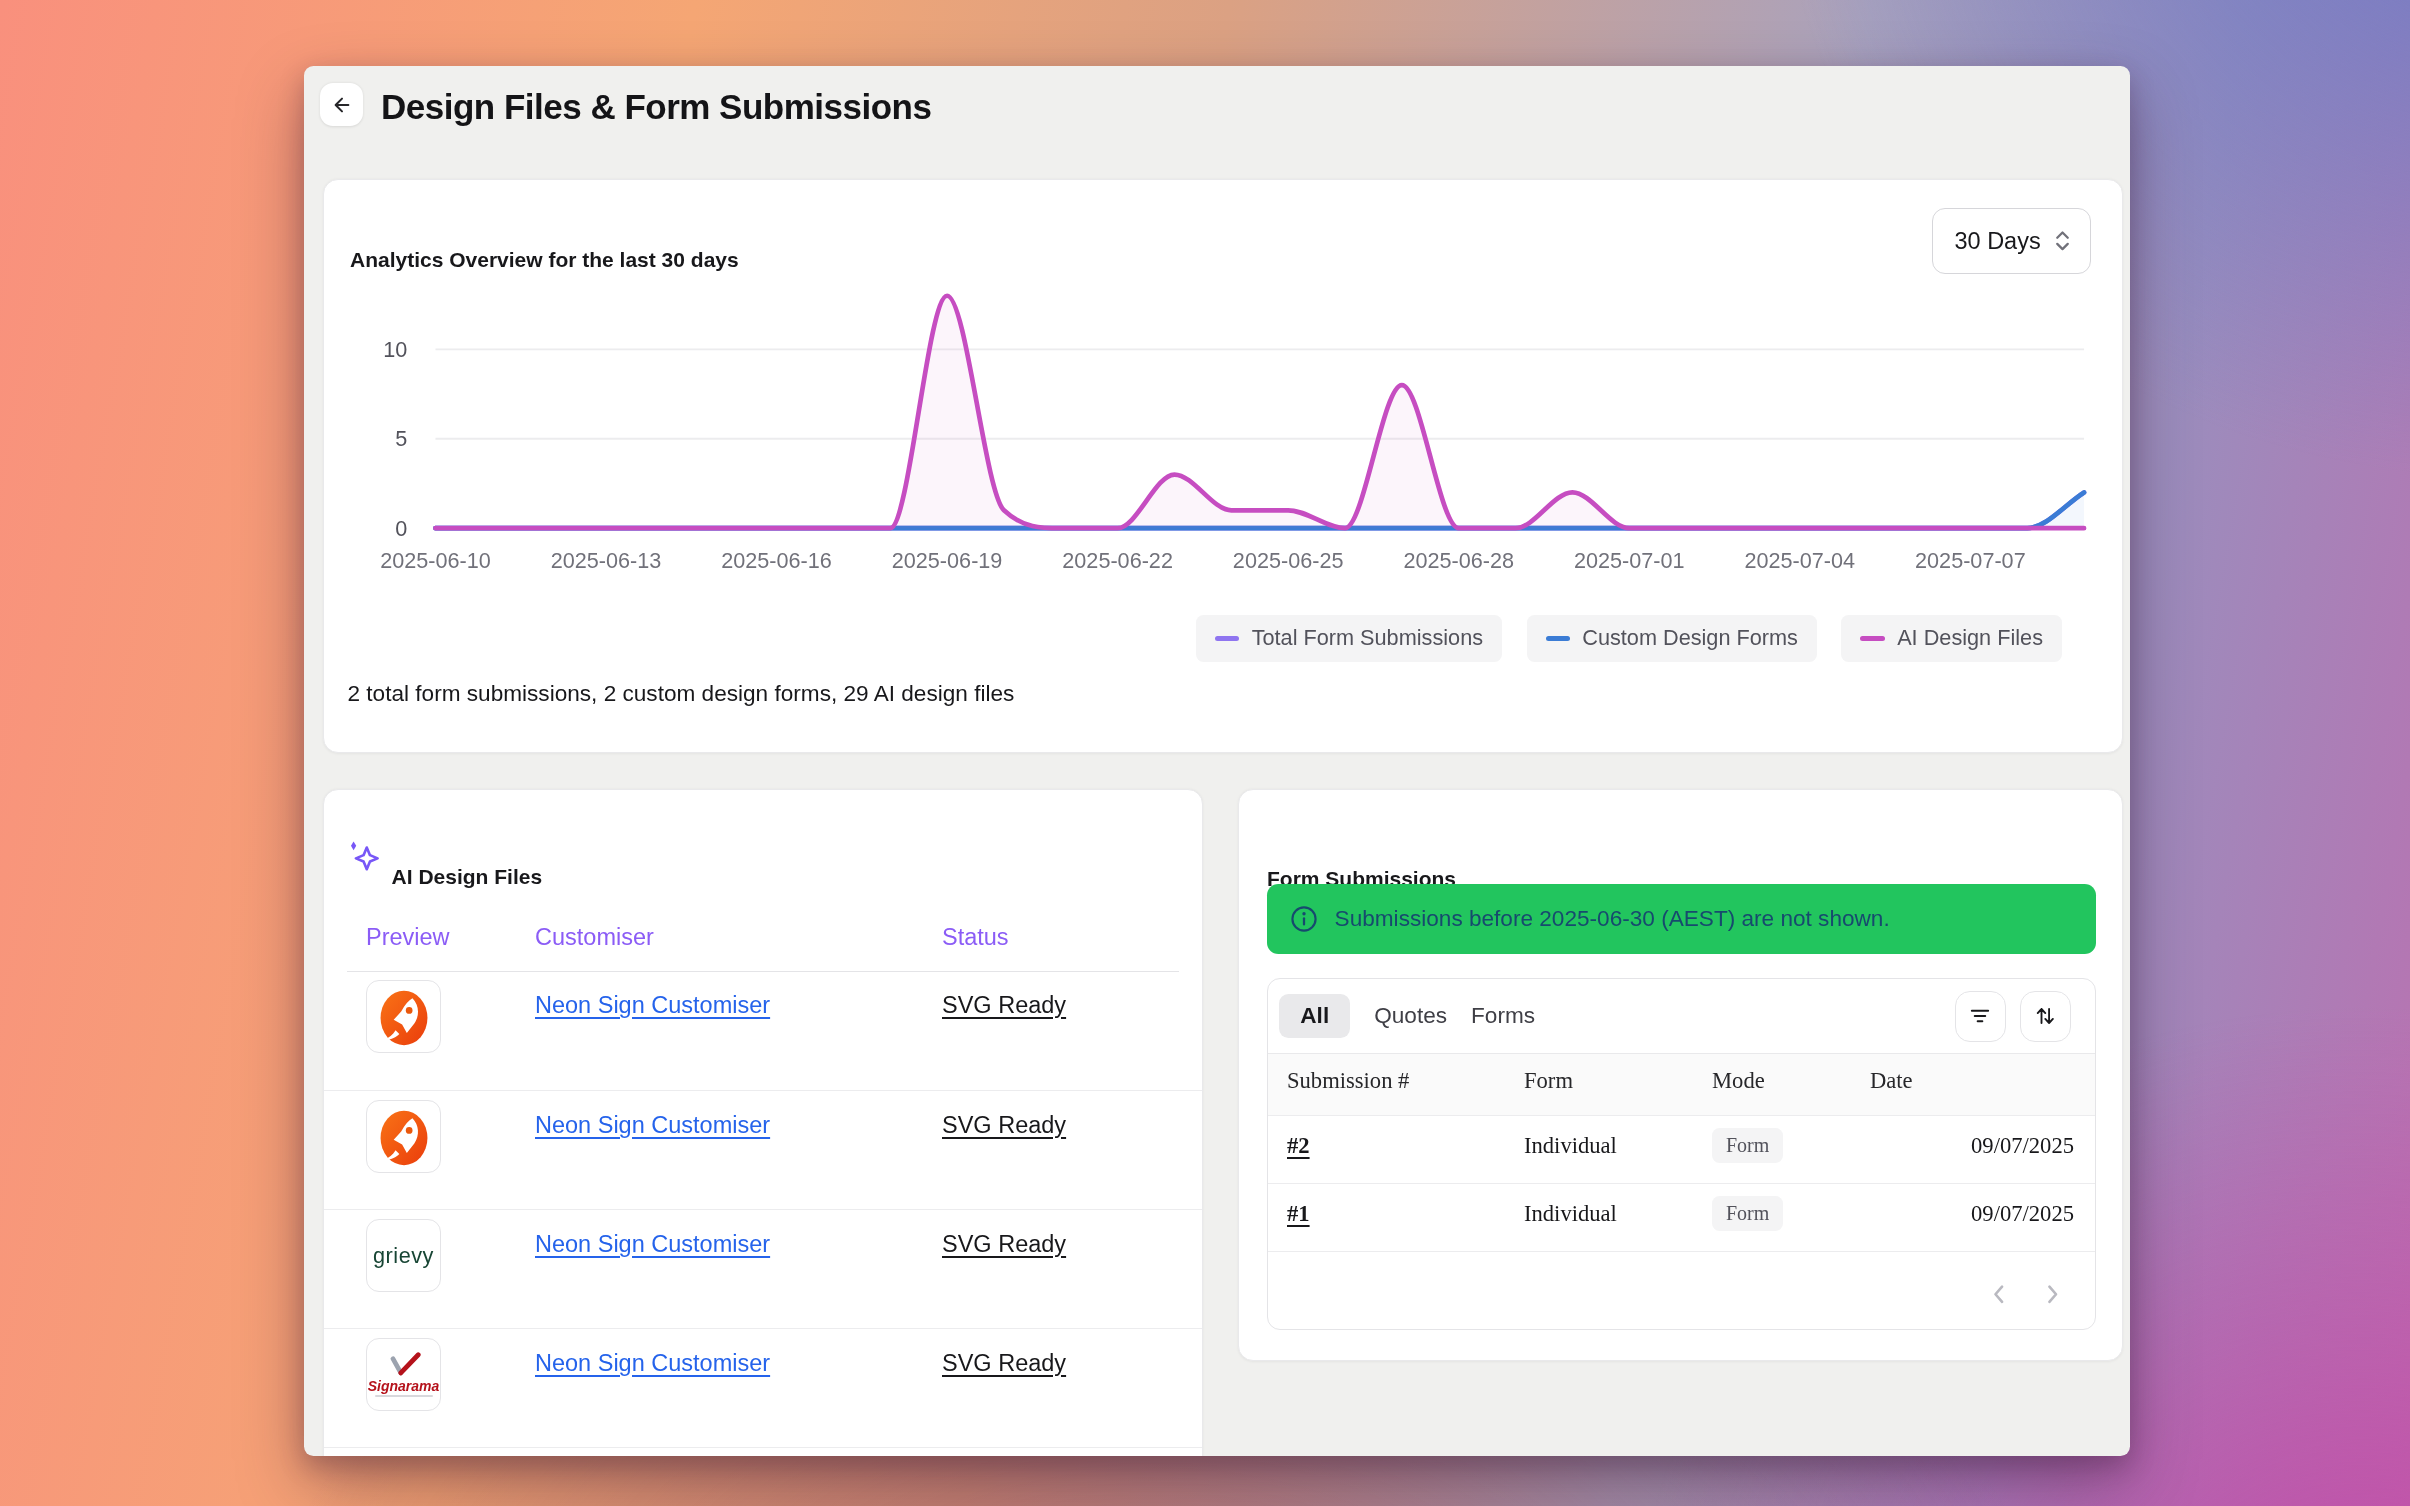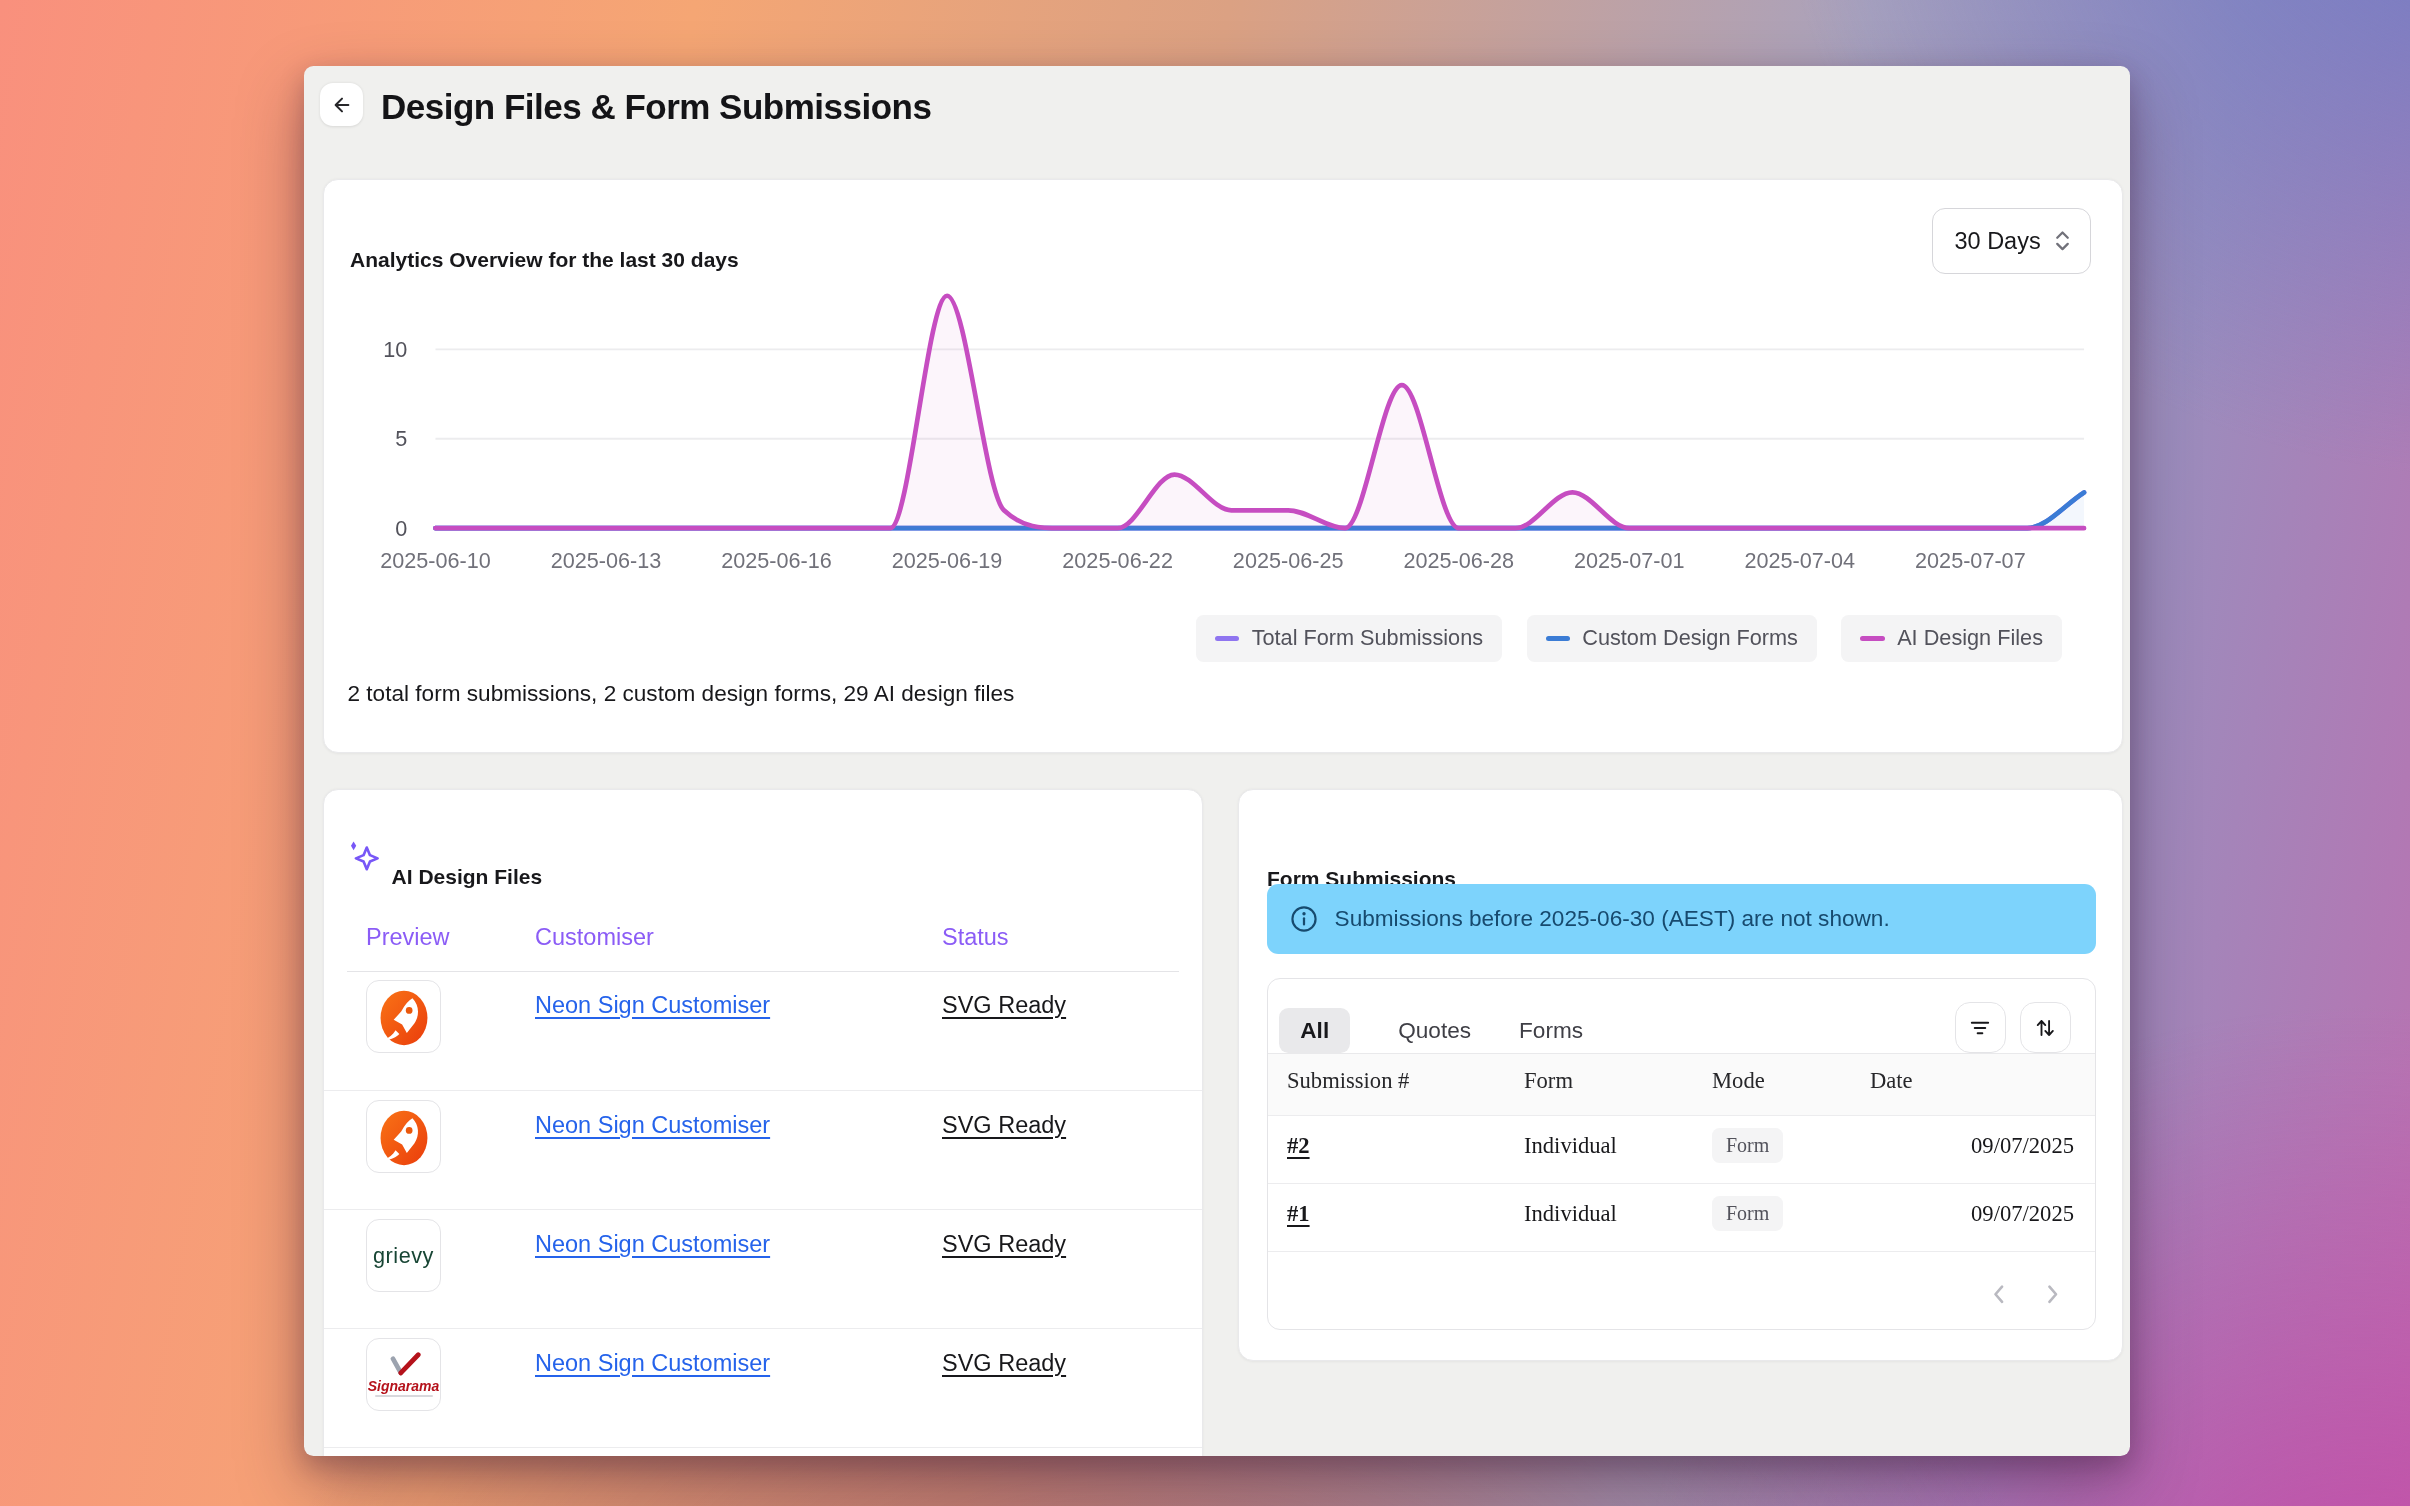--- a/index.html
+++ b/index.html
@@ -70,26 +70,26 @@
     text-decoration:underline; text-underline-offset:3.8px; cursor:pointer; justify-self:start; }
   .grievy-text { font-size:21.7px; font-weight:500; color:#174534; letter-spacing:0.5px; }
   .signarama-wrap { display:flex; flex-direction:column; align-items:center; gap:0.9px; }
   .signarama-text { font-size:14px; font-weight:700; font-style:italic; color:#b5121b; }
   .signarama-tagline { width:58px; height:2.8px; background:#d8d8dc; border-radius:1.9px; }
 
   .fs-card { left:934px; top:723px; width:885px; height:572px; }
   .fs-title { position:absolute; left:28px; top:34px; }
   .notice {
     position:absolute; left:28px; top:94px; width:829px; height:70px;
-    background:#7dd3fc; border-radius:11.3px; display:flex; align-items:center; gap:17px;
+    background:#22c55e; border-radius:11.3px; display:flex; align-items:center; gap:17px;
     padding:0 22.6px; font-size:22.6px; font-weight:500; color:#174a6e;
   }
   .fs-table { position:absolute; left:28px; top:188px; width:829px; height:352px;
     border:1.4px solid #e4e4e7; border-radius:13px; overflow:hidden; background:#fff; }
-  .tabs-row { height:75px; display:flex; align-items:flex-end; padding:0 24.5px 0 11.3px; gap:48px;
+  .tabs-row { height:75px; display:flex; align-items:center; padding:0 24.5px 0 11.3px; gap:24px;
     border-bottom:0.9px solid #e9e9eb; }
   .tab { font-size:22.6px; color:#3f3f46; cursor:pointer; padding:9.4px 21px; border-radius:9.4px; }
   .tab.active { background:#e9e9eb; color:#18181b; font-weight:600; }
   .tab:not(.active) { padding:9.4px 0; }
   .icon-btn { width:51px; height:51px; border:1.4px solid #e4e4e7; border-radius:15px; background:#fff;
     display:flex; align-items:center; justify-content:center; cursor:pointer; }
   .tool-group { margin-left:auto; display:flex; gap:14px; }
   .fs-grid { display:grid; grid-template-columns:237px 188px 158px 1fr; align-items:center;
     padding:0 21px 8px 19px;font-family:Liberation Serif, serif; }
   .fs-header { height:62px; background:#fafafa; border-bottom:0.9px solid #ececee;

